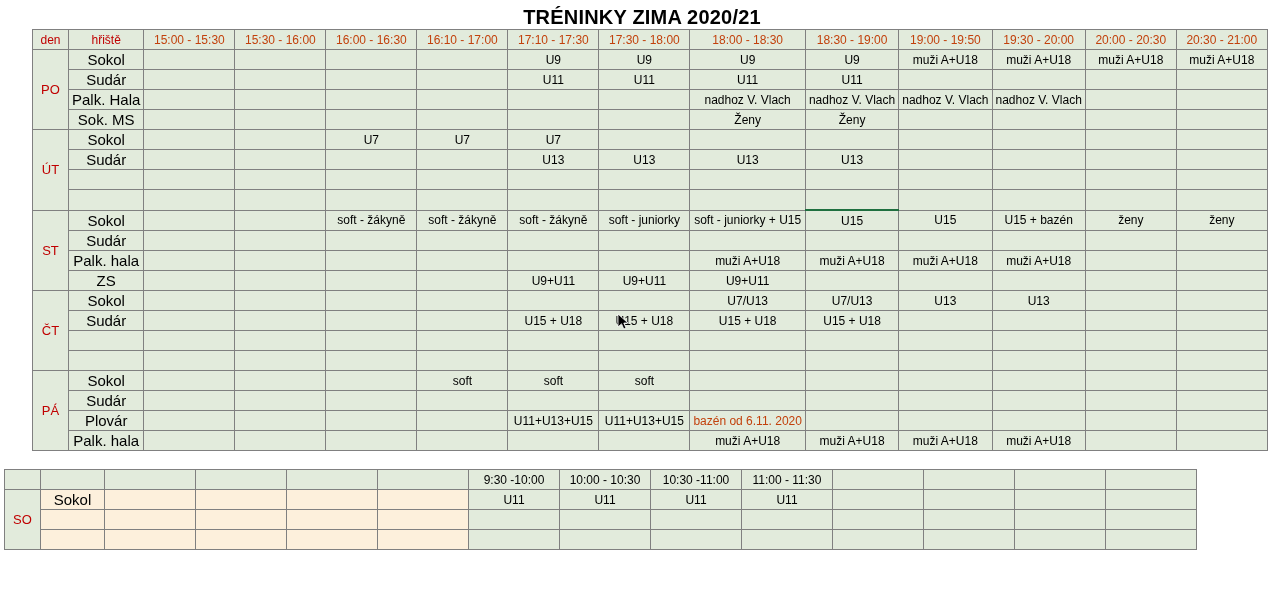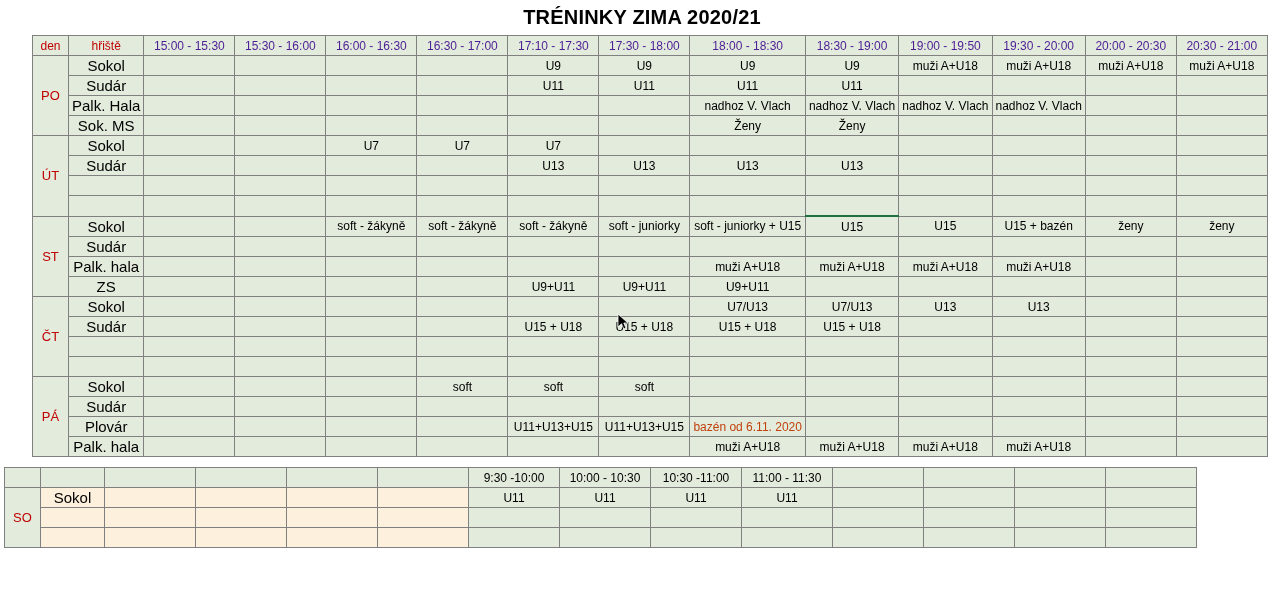--- a/index.html
+++ b/index.html
@@ -14,21 +14,21 @@
     position: relative;
     overflow: hidden;
     background: #ffffff;
   }
   #title {
     text-align: center;
     font-size: 20px;
     font-weight: bold;
     color: #000000;
     padding-top: 6px;
-    padding-bottom: 6px;
+    padding-bottom: 0;
     letter-spacing: 0.2px;
   }
   table.sched {
     border-collapse: collapse;
     table-layout: fixed;
     font-size: 12px;
     color: #000000;
   }
   table.sched td, table.sched th {
     border: 1px solid #808080;
@@ -46,21 +46,21 @@
   col.c-slot   { width: 91px; }
 
   .hdr {
     background: #e2ebdc;
     color: #c00000;
     font-weight: bold;
     font-size: 12px;
   }
   .hdr-time {
     background: #e2ebdc;
-    color: #4c1d95;
+    color: #c2410c;
     font-weight: normal;
     font-size: 12px;
   }
   .daycell {
     background: #fdf0dc;
     color: #c00000;
     font-weight: bold;
     font-size: 13px;
     vertical-align: middle;
     text-align: center;
@@ -76,21 +76,21 @@
     background: #ffff00;
   }
   .red {
     background: #ffff00;
     color: #c2410c;
     font-weight: bold;
   }
   .empty { background: #e2ebdc; }
   #sched-wrap { padding-left: 4px; margin-left: 28px; }
   .sel-top { border-top: 2px solid #1f6f3f !important; }
-  #bottomtable { margin-top: 0px; }
+  #bottomtable { margin-top: 8px; }
   .timelabel-row td {
     background: #ffffff;
     border: none;
     text-align: left;
     padding-left: 4px;
     height: 18px;
     font-size: 12px;
   }
   #cursor {
     position: absolute;
@@ -126,21 +126,21 @@
           <col class="c-slot">
           <col class="c-slot">
       </colgroup>
       <thead id="main-head">
           <tr>
             <th class="hdr">den</th>
             <th class="hdr">hřiště</th>
             <th class="hdr-time">15:00 - 15:30</th>
             <th class="hdr-time">15:30 - 16:00</th>
             <th class="hdr-time">16:00 - 16:30</th>
-            <th class="hdr-time">16:30 - 17:00</th>
+            <th class="hdr-time">16:10 - 17:00</th>
             <th class="hdr-time">17:10 - 17:30</th>
             <th class="hdr-time">17:30 - 18:00</th>
             <th class="hdr-time">18:00 - 18:30</th>
             <th class="hdr-time">18:30 - 19:00</th>
             <th class="hdr-time">19:00 - 19:50</th>
             <th class="hdr-time">19:30 - 20:00</th>
             <th class="hdr-time">20:00 - 20:30</th>
             <th class="hdr-time">20:30 - 21:00</th>
           </tr>
         </thead>

